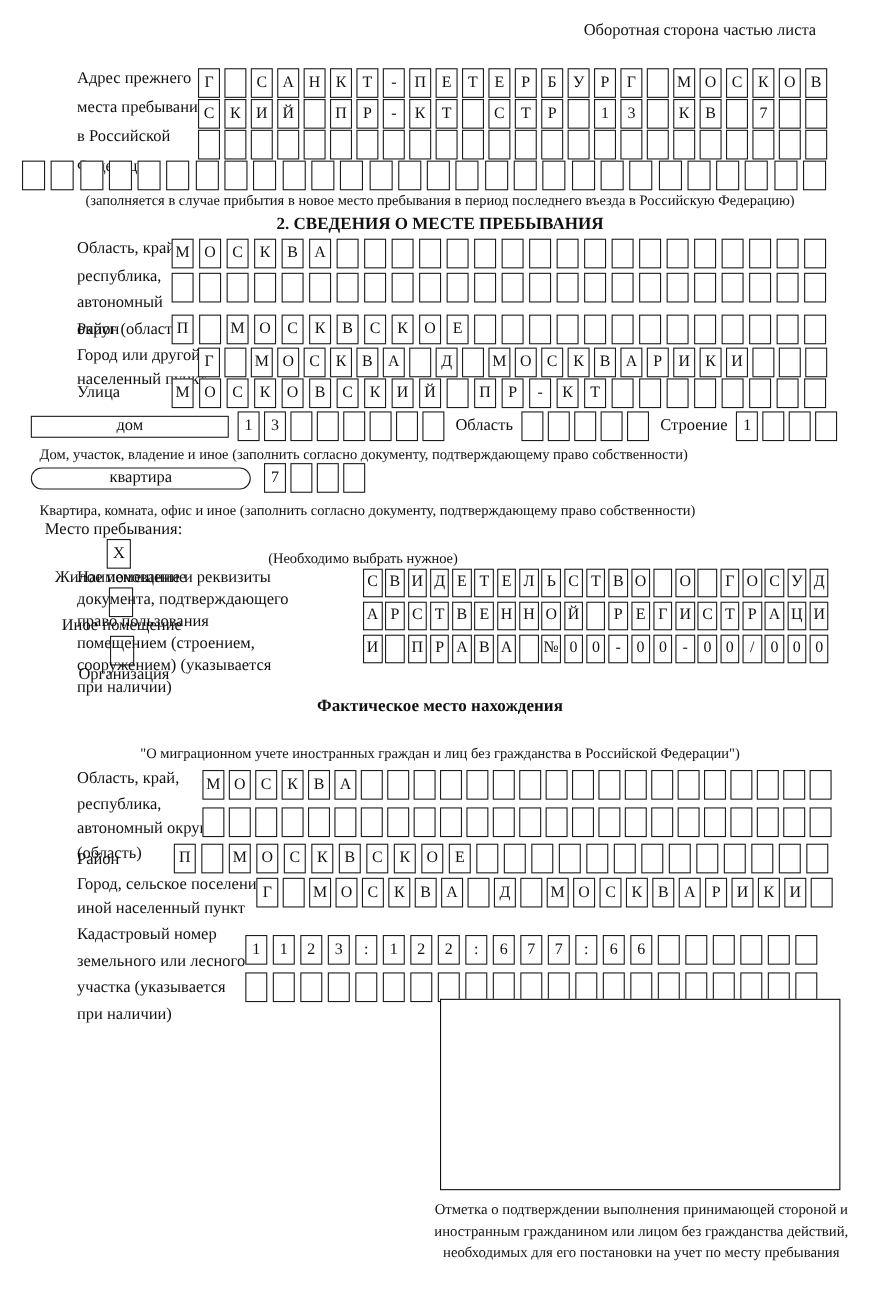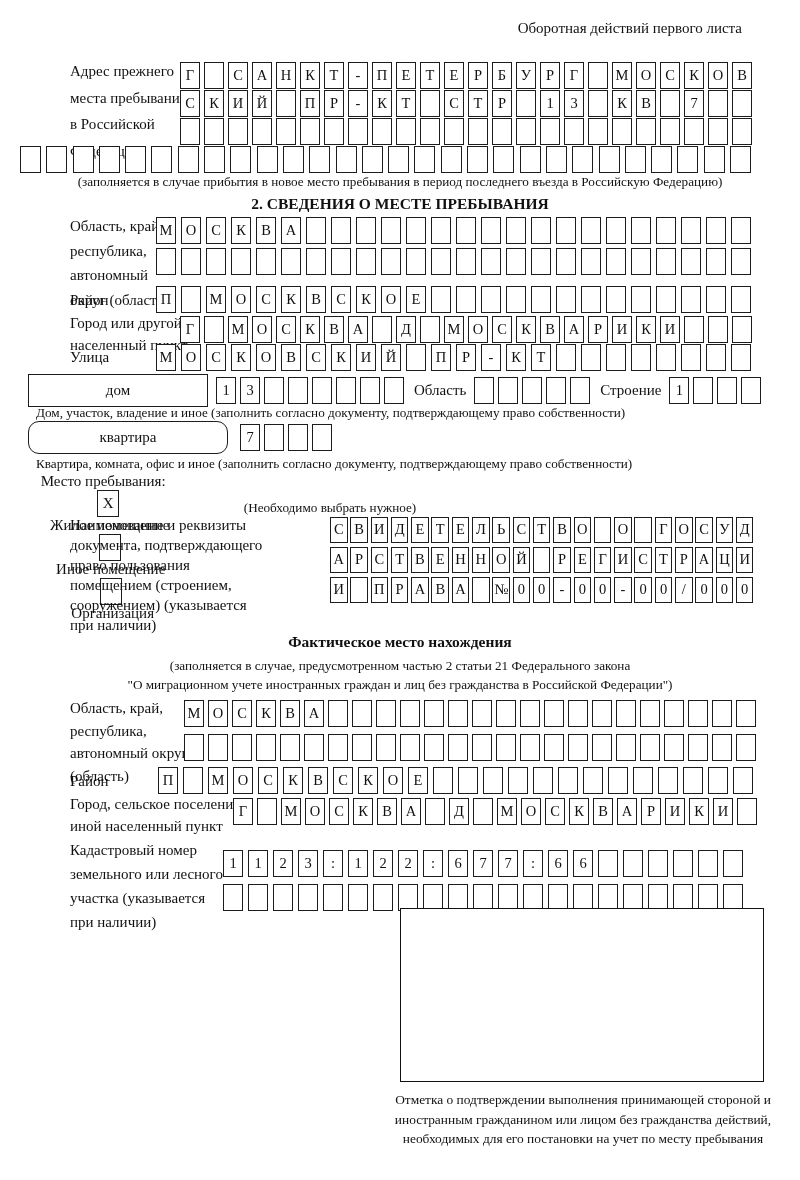--- a/index.html
+++ b/index.html
@@ -12,34 +12,34 @@
   .bold{font-weight:bold;}
   
   .boxrow{white-space:nowrap;display:flex;}
   .cell{display:inline-block;box-sizing:border-box;flex:0 0 auto;
         width:20px;height:27px;border:1.6px solid #1c1c1c;margin-right:4px;
         text-align:center;font-size:14.5px;line-height:24px;background:#fff;}
   .kd .cell{margin-right:5px;}
   .lg .cell{width:21px;margin-right:5.3px;}
   .sm .cell{width:17.5px;height:26px;margin-right:2.8px;line-height:23px;}
   
-  .widebox{box-sizing:border-box;border:1.7px solid #1c1c1c;height:33px;
+  .widebox{box-sizing:border-box;border:1.7px solid #1c1c1c;height:20px;
            display:flex;align-items:center;justify-content:center;font-size:15px;background:#fff;}
   .inline-line{display:flex;align-items:center;font-size:15px;}
   .chk{display:inline-block;box-sizing:border-box;width:22px;height:27px;border:1.7px solid #1c1c1c;
        text-align:center;font-size:15px;line-height:24px;background:#fff;}
   .stamp{box-sizing:border-box;border:1.6px solid #111;background:#fff;}
   .gap8{margin-left:8px;} .gap6{margin-left:6px;}
 </style>
 </head>
 <body>
 
 <div class="page">
 
-  <div class="abs" style="top:20px;right:58px;font-size:15px;">Оборотная действий первого листа</div>
+  <div class="abs" style="top:20px;right:58px;font-size:15px;">Оборотная сторона частью листа</div>
 
   <div class="abs lbl" style="left:70px;top:58px;line-height:26.5px;">Адрес прежнего
 места пребывания
 в Российской
 Федерации</div>
   <div class="abs boxrow" style="left:180px;top:62px;">
       <span class="cell">Г</span>
       <span class="cell"></span>
       <span class="cell">С</span>
       <span class="cell">А</span>
@@ -418,21 +418,20 @@
       <span class="cell">-</span>
       <span class="cell">0</span>
       <span class="cell">0</span>
       <span class="cell">/</span>
       <span class="cell">0</span>
       <span class="cell">0</span>
       <span class="cell">0</span>
     </div>
 
   <div class="abs center bold" style="top:633px;font-size:15.5px;">Фактическое место нахождения</div>
-  <div class="abs cap center" style="top:658px;">(заполняется в случае, предусмотренном частью 2 статьи 21 Федерального закона</div>
   <div class="abs cap center" style="top:677px;">"О миграционном учете иностранных граждан и лиц без гражданства в Российской Федерации")</div>
 
   <div class="abs lbl" style="left:70px;top:697px;line-height:22.5px;">Область, край,
 республика,
 автономный округ
 (область)</div>
   <div class="abs boxrow" style="left:184px;top:700px;">
       <span class="cell">М</span>
       <span class="cell">О</span>
       <span class="cell">С</span>

